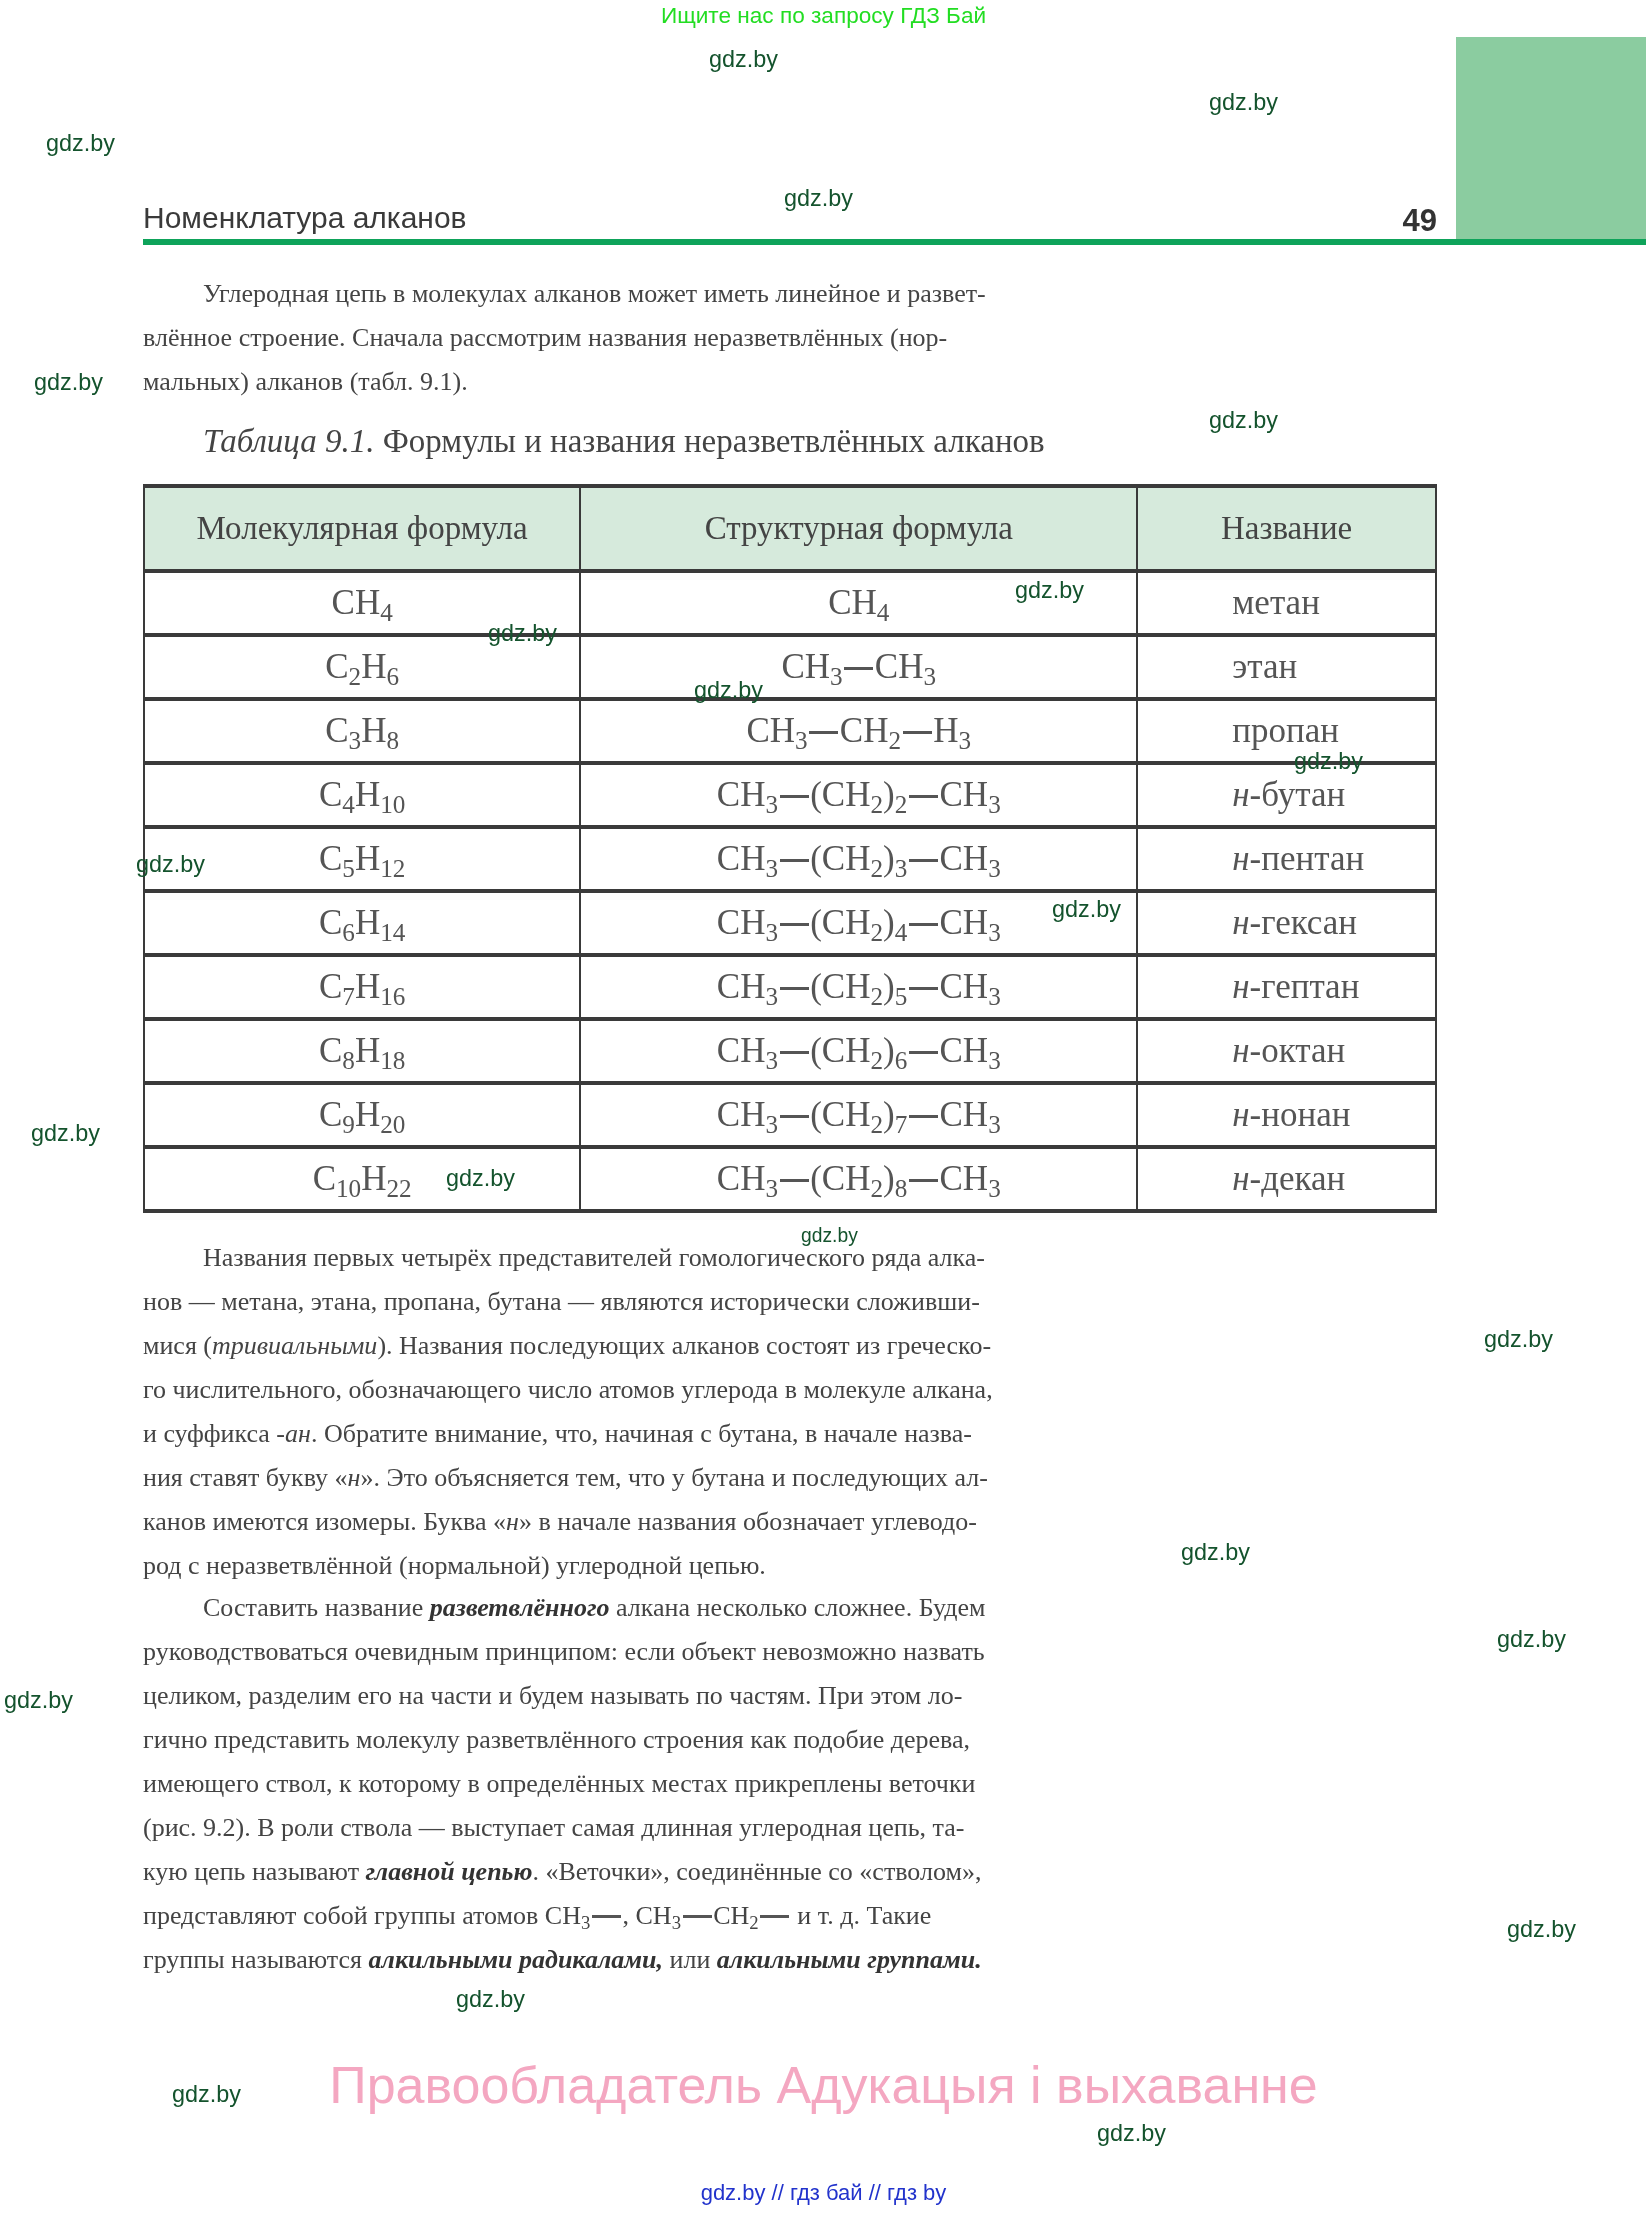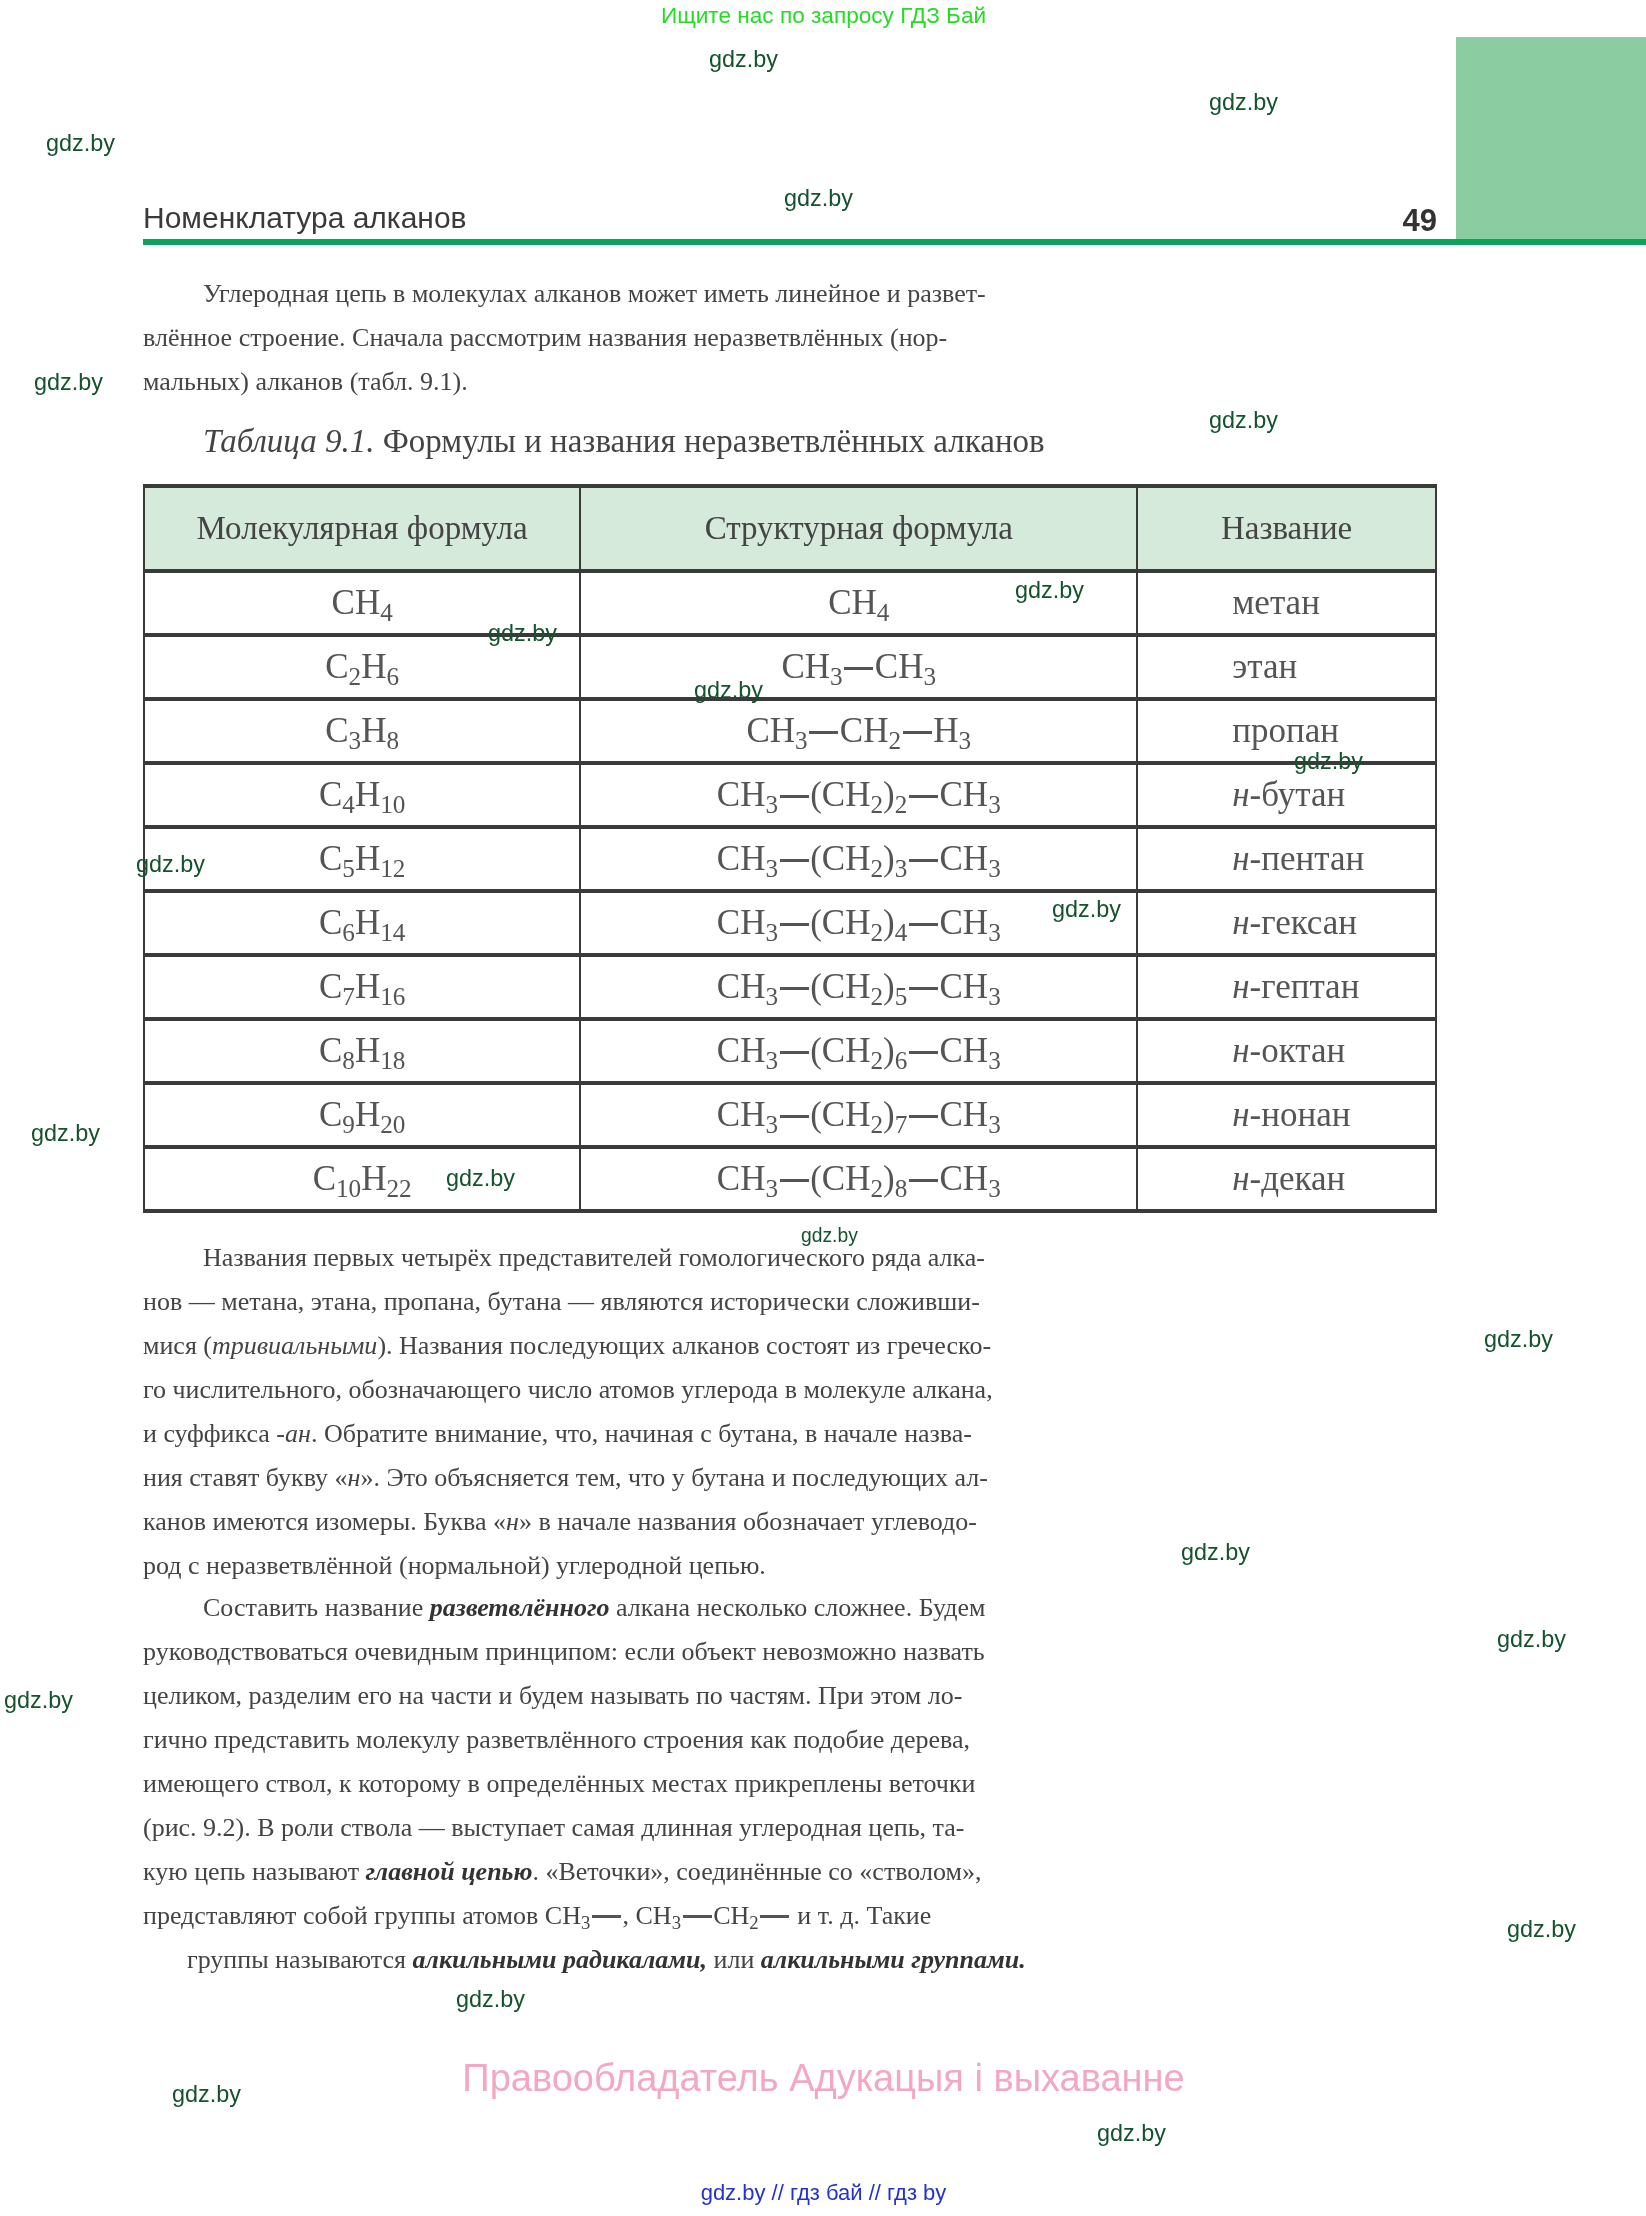--- a/index.html
+++ b/index.html
@@ -17,21 +17,21 @@
   table.alk{position:absolute;left:143px;top:484px;width:1294px;border-collapse:collapse;font-family:"Liberation Serif",serif;color:#555;}
   table.alk th,table.alk td{border-left:2.4px solid #3a3a3a;border-right:2.4px solid #3a3a3a;text-align:center;padding:0;}
   table.alk tr{border-top:4px solid #3a3a3a;}
   table.alk tr:last-child{border-bottom:4px solid #3a3a3a;}
   table.alk th{background:#d6eadc;font-weight:normal;font-size:33px;height:81px;color:#444;}
   table.alk td{height:60px;font-size:35px;}
   table.alk td.name{text-align:left;padding-left:94px;}
   table.alk td.struct{padding-left:0;}
   sub{font-size:0.72em;vertical-align:-0.28em;line-height:0;}
   .bond{display:inline-block;width:29px;height:3.2px;background:#555;vertical-align:middle;margin:0 1.6px;position:relative;top:-1.6px;}
-  .footer-pink{position:absolute;left:0;top:2059px;width:1647px;text-align:center;font-family:"Liberation Sans",sans-serif;font-size:38px;color:#f4a7c1;line-height:1;}
+  .footer-pink{position:absolute;left:0;top:2059px;width:1647px;text-align:center;font-family:"Liberation Sans",sans-serif;font-size:52px;color:#f4a7c1;line-height:1;}
   .footer-links{position:absolute;left:0;top:2182px;width:1647px;text-align:center;font-family:"Liberation Sans",sans-serif;font-size:22px;color:#2233cc;line-height:1;}
   .bi{font-weight:bold;font-style:italic;color:#333;}
   .it{font-style:italic;}
 </style>
 </head>
 <body>
 
 <div class="top-banner">Ищите нас по запросу ГДЗ Бай</div>
 
 <div class="green-block"></div>
@@ -139,21 +139,21 @@
 
 <div class="para" style="top:1586px;">
   <div><span class="ind"></span><span>Составить название </span><span class="bi">разветвлённого</span><span> алкана несколько сложнее. Будем</span></div>
   <div><span>руководствоваться очевидным принципом: если объект невозможно назвать</span></div>
   <div><span>целиком, разделим его на части и будем называть по частям. При этом ло-</span></div>
   <div><span>гично представить молекулу разветвлённого строения как подобие дерева,</span></div>
   <div><span>имеющего ствол, к которому в определённых местах прикреплены веточки</span></div>
   <div><span>(рис. 9.2). В роли ствола — выступает самая длинная углеродная цепь, та-</span></div>
   <div><span>кую цепь называют </span><span class="bi">главной цепью</span><span>. «Веточки», соединённые со «стволом»,</span></div>
   <div><span>представляют собой группы атомов </span><span>CH</span><sub>3</sub><span class="bond"></span><span>, </span><span>CH</span><sub>3</sub><span class="bond"></span><span>CH</span><sub>2</sub><span class="bond"></span><span>  и т. д. Такие</span></div>
-  <div style="text-align:right;margin-left:44px;"><span>группы называются </span><span class="bi">алкильными радикалами,</span><span> или </span><span class="bi">алкильными группами.</span></div>
+  <div style="text-align:right;"><span>группы называются </span><span class="bi">алкильными радикалами,</span><span> или </span><span class="bi">алкильными группами.</span></div>
 </div>
 
 <div class="footer-pink">Правообладатель Адукацыя і выхаванне</div>
 <div class="footer-links">gdz.by  //  гдз бай  //  гдз by</div>
 
 <div class="wm" style="left:709px;top:48px;">gdz.by</div>
 <div class="wm" style="left:1209px;top:91px;">gdz.by</div>
 <div class="wm" style="left:46px;top:132px;">gdz.by</div>
 <div class="wm" style="left:784px;top:187px;">gdz.by</div>
 <div class="wm" style="left:34px;top:371px;">gdz.by</div>

